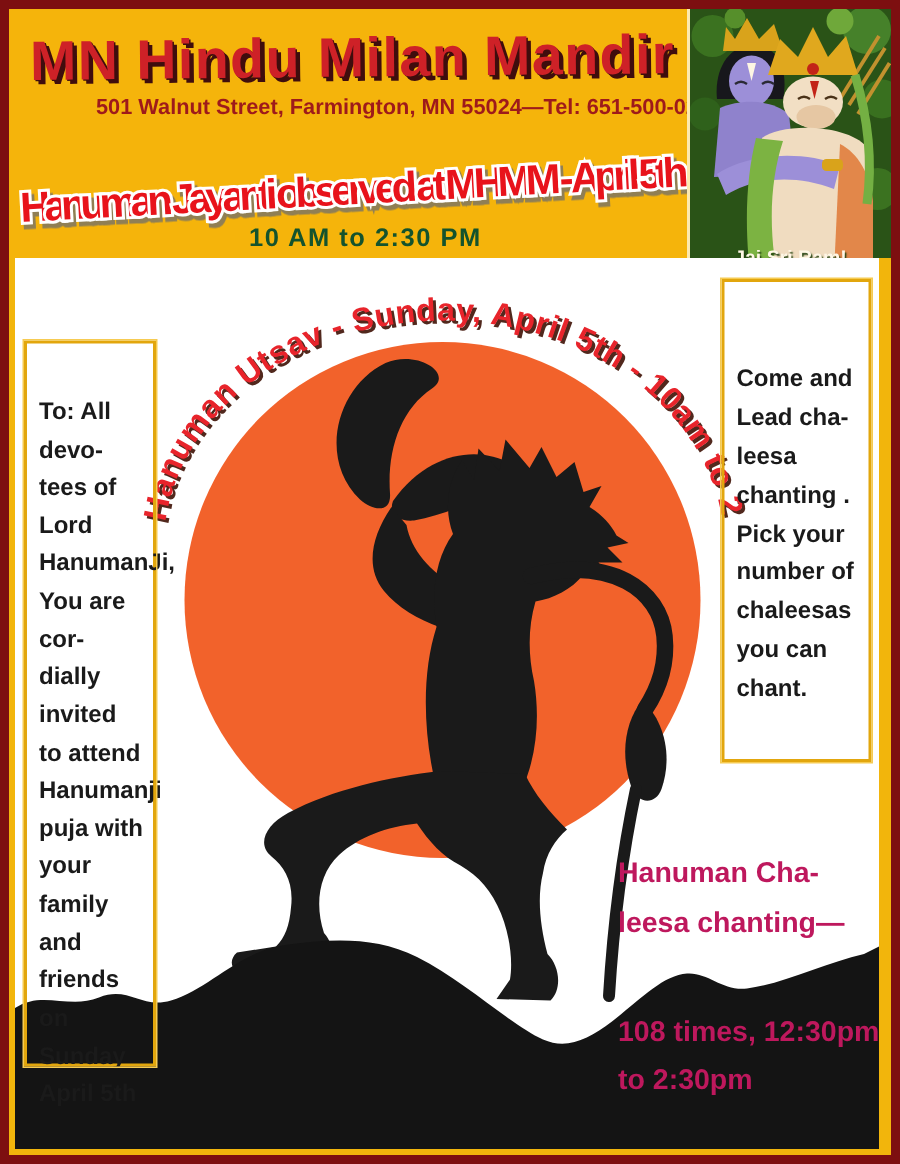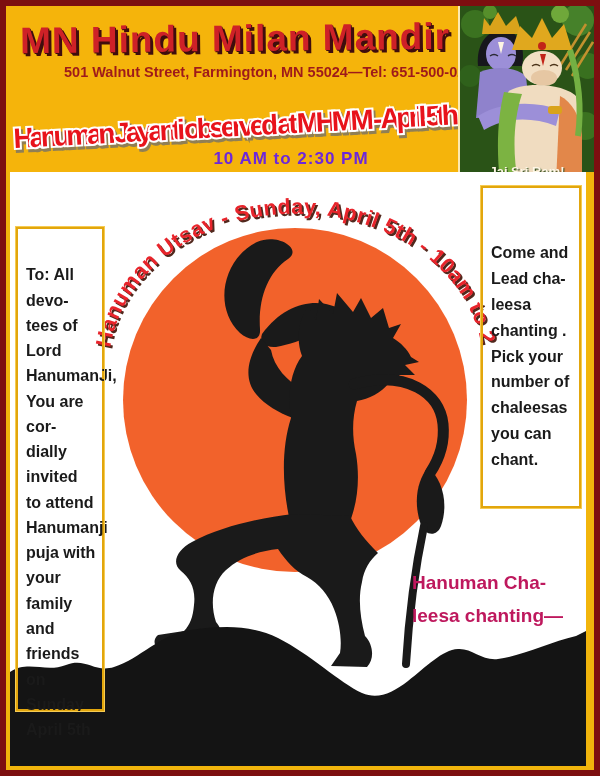--- a/index.html
+++ b/index.html
@@ -38,22 +38,22 @@
   }
   .banner-svg { position:absolute; top:90px; left:2px; }
   .banner-text {
     font-size:28px; font-weight:900;
     fill:#E8131B;
     stroke:#FFFFFF; stroke-width:4px; paint-order:stroke;
     filter:drop-shadow(2px 3px 0 rgba(110,110,110,0.75));
   }
   .event-time {
     position:absolute; top:143px; left:160px; width:250px;
-    text-align:center;
-    font-size:17px; font-weight:800; color:#6d28d9; letter-spacing:1px;
+    text-align:left;
+    font-size:17px; font-weight:800; color:#14532d; letter-spacing:1px;
   }
 
   
   .deity {
     position:absolute; top:0; right:0;
     width:136px; height:176px;
     border-left:2px solid #FCE9B0;
   }
   .deity-caption {
     position:absolute; bottom:3px; left:0; width:100%;
@@ -277,17 +277,19 @@
 Pick your
 number of
 chaleesas
 you can
 chant.</p>
       </div>
 
       <div class="chaleesa-note">
         <p>Hanuman Cha-
 leesa chanting—</p>
+        <p class="gap">108 times, 12:30pm
+to 2:30pm</p>
       </div>
 
     </div>
   </div>
 </div>
 
 </body></html>

